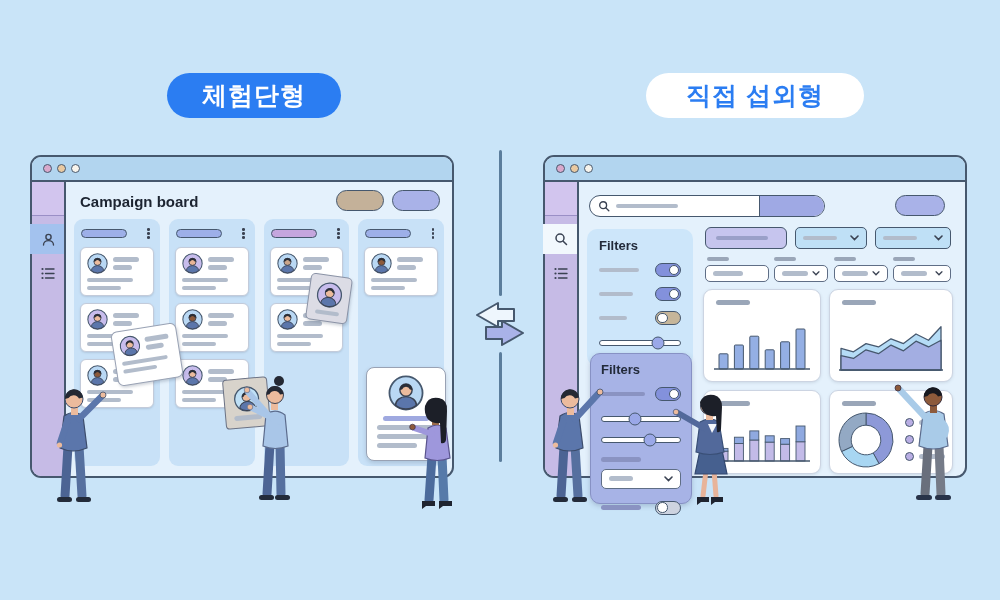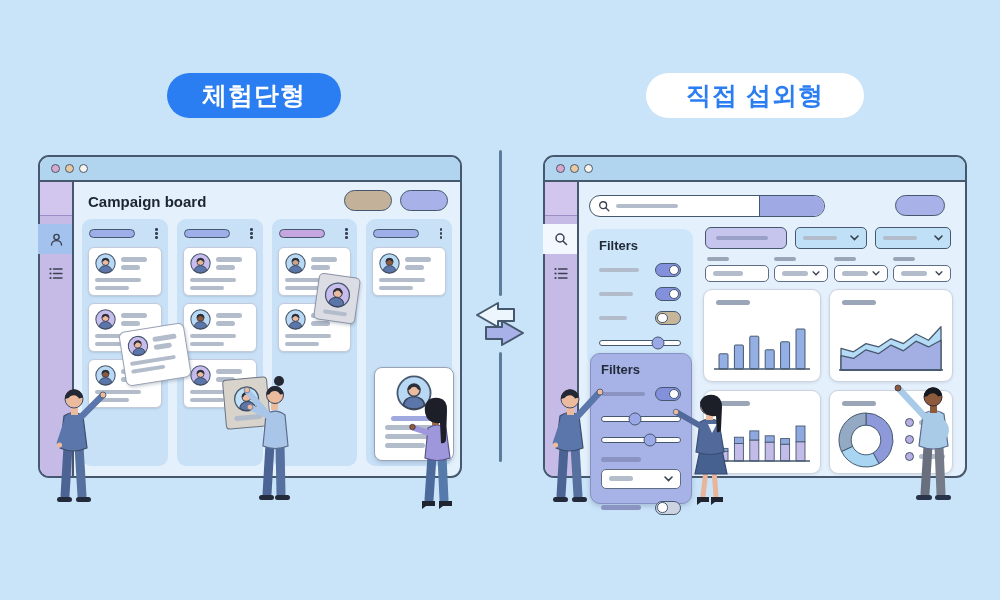--- a/index.html
+++ b/index.html
@@ -9,21 +9,21 @@
 
   
   .badge{position:absolute;top:73px;height:45px;border-radius:24px;display:flex;align-items:center;
          justify-content:center;font-size:25px;font-weight:bold;letter-spacing:1px;}
   .badge-left{left:167px;width:174px;background:#2b7df2;color:#ffffff;}
   .badge-right{left:646px;width:218px;background:#ffffff;color:#2b7df2;}
 
   
   .window{position:absolute;top:155px;width:424px;height:323px;background:#e4f1fc;
           border:2px solid #46586e;border-radius:11px;}
-  .win-left{left:38px;padding-left:24px;}
+  .win-left{left:30px;padding-left:24px;}
   .win-right{left:543px;}
   .chrome{position:absolute;left:0;top:0;right:0;height:25px;background:#b2d5ef;
           border-bottom:2px solid #46586e;border-radius:9px 9px 0 0;display:flex;align-items:center;
           gap:5px;padding-left:11px;}
   .dot{width:9px;height:9px;border-radius:50%;border:1.5px solid #46586e;}
   .sidebar{position:absolute;left:0;top:25px;bottom:0;width:34px;background:#c6bbe6;
            border-right:2px solid #46586e;border-radius:0 0 0 9px;}
   .sb-accent{height:34px;background:#d2c5ee;border-bottom:1.5px solid #9a8fc6;}
   .sb-item{width:34px;height:30px;margin-left:-2px;padding-left:2px;display:flex;align-items:center;justify-content:center;}
   .sb-item.active-blue{background:#a3c2ee;}

